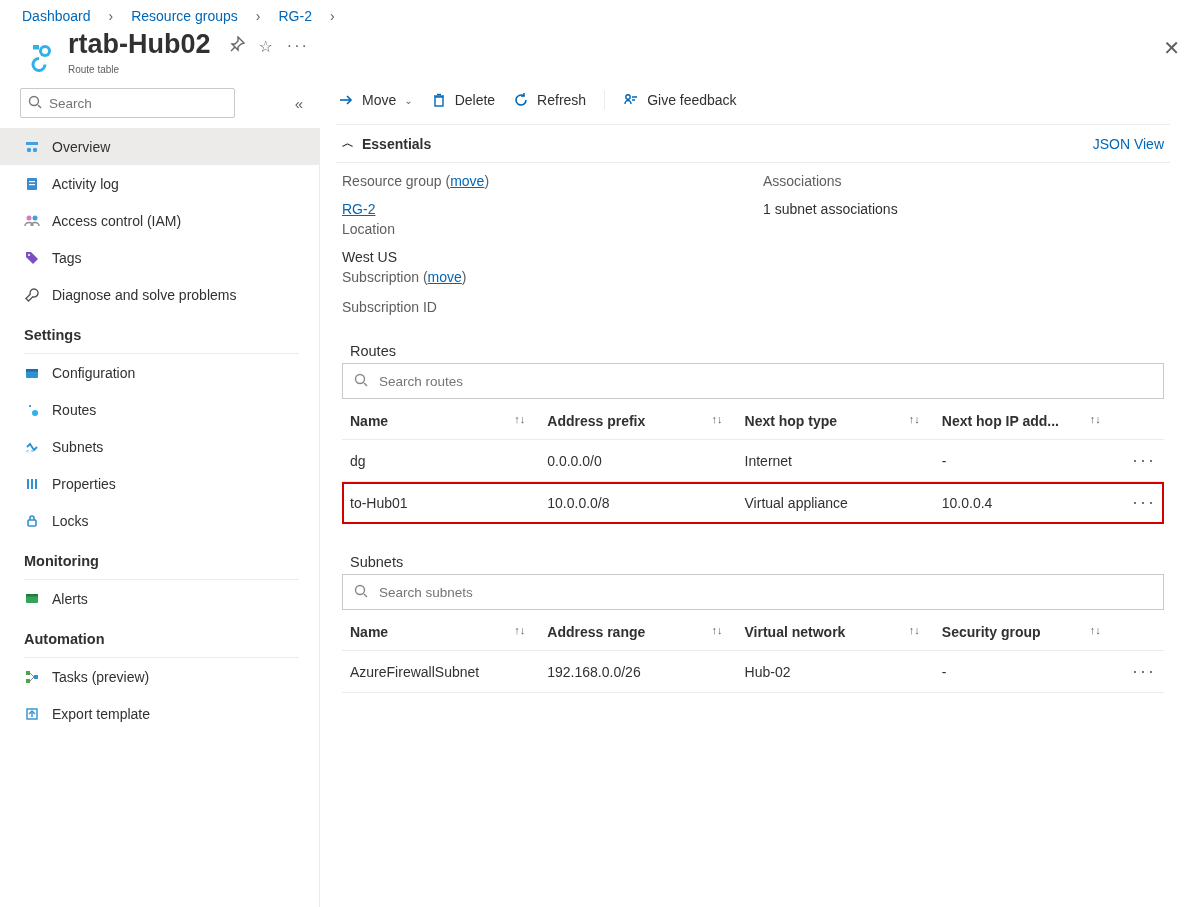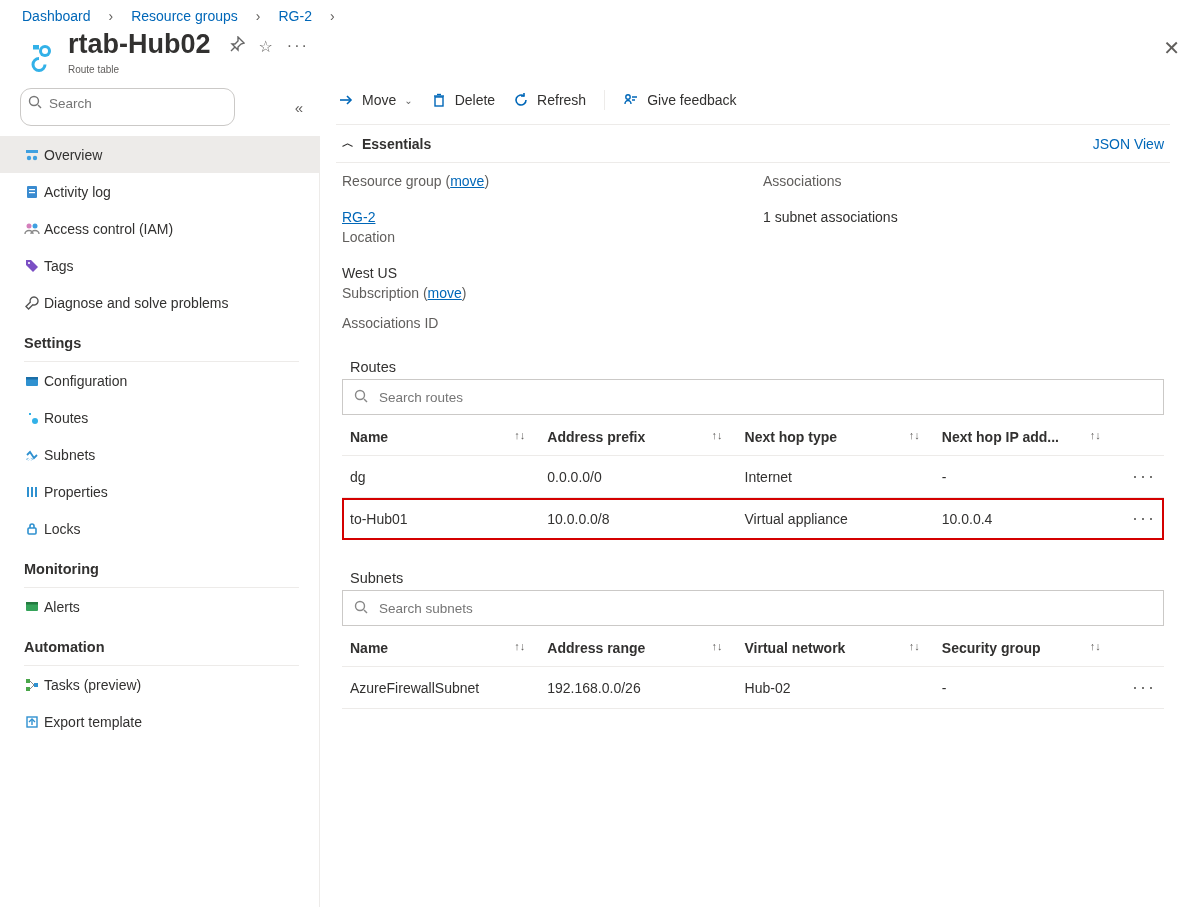--- a/index.html
+++ b/index.html
@@ -20,45 +20,45 @@
 .header .icon-lg{width:38px;height:38px;margin-right:10px;margin-top:8px;display:flex;align-items:center;justify-content:center}
 .header h1{font-size:27px;font-weight:600;margin:0;line-height:1.1}
 .header .sub{font-size:10px;color:var(--muted);margin-top:4px}
 .header .titleblock{display:flex;flex-direction:column}
 .header .actions{display:flex;align-items:center;gap:14px;margin-left:18px;margin-top:6px;color:var(--muted);font-size:16px}
 .header .actions span{cursor:pointer}
 .header .close{margin-left:auto;font-size:20px;color:var(--muted);cursor:pointer;margin-top:6px}
 .body{display:flex;flex:1;overflow:hidden}
 .sidebar{width:320px;border-right:0px solid var(--border);display:flex;flex-direction:column;padding:0 0 0 0}
 .sidebar-top{display:flex;align-items:center;gap:6px;padding:6px 10px 6px 20px}
-.sidebar input.search{flex:1;height:28px;border:1px solid var(--line);border-radius:11px;padding:0 8px 8px 28px;font-size:13.5px}
+.sidebar input.search{flex:1;height:28px;border:1px solid var(--line);border-radius:2px;padding:0 8px 0 28px;font-size:13.5px}
 .search-wrap{position:relative;flex:1}
 .search-wrap .mag{position:absolute;left:7px;top:6px;pointer-events:none}
 .collapse{font-size:15px;color:var(--muted);cursor:pointer;width:22px;text-align:center}
 .sidebar-list{overflow:auto;flex:1;margin-top:4px;border-right:1px solid var(--selected)}
 .sidebar-list::-webkit-scrollbar{width:10px}
 .sidebar-list::-webkit-scrollbar-thumb{background:#ccc}
-.side-item{display:flex;align-items:center;gap:4px;padding:10.5px 16px 10.5px 24px;font-size:14px;cursor:pointer}
+.side-item{display:flex;align-items:center;gap:12px;padding:10.5px 16px 10.5px 24px;font-size:14px;cursor:pointer}
 .side-item.selected{background:var(--selected)}
 .side-item .ic{width:16px;height:16px;display:flex;align-items:center;justify-content:center}
 .side-group{padding:14px 16px 6px 24px;font-size:14.5px;font-weight:600}
 .side-sep{border-top:1px solid var(--border);margin:4px 20px 0 24px}
 .main{flex:1;display:flex;flex-direction:column;overflow:auto}
 .toolbar{display:flex;align-items:center;gap:18px;padding:8px 18px 10px 18px;border-bottom:0 solid var(--border)}
 .tool{display:flex;align-items:center;gap:8px;color:var(--text);cursor:pointer;font-size:14px}
 .tool .ic{color:var(--azure-blue);display:flex}
 .tool-sep{width:1px;height:20px;background:var(--border)}
 .content{padding:4px 30px 20px 16px}
 .essentials-bar{display:flex;align-items:center;border-top:1px solid var(--border);border-bottom:1px solid var(--border);padding:10px 6px}
 .essentials-bar .ess-title{display:flex;align-items:center;gap:8px;font-weight:600}
 .essentials-bar .json{margin-left:auto;color:var(--azure-blue);cursor:pointer;font-size:14px}
 .essentials-grid{display:grid;grid-template-columns:1fr 1fr;gap:4px 20px;padding:10px 6px 6px 6px;font-size:14px}
 .ess-label{color:var(--muted)}
 .ess-link{color:var(--azure-blue);text-decoration:underline;cursor:pointer}
-.essentials-grid .cell{display:flex;flex-direction:column;gap:20px}
+.essentials-grid .cell{display:flex;flex-direction:column;gap:12px}
 .tags-row{padding:14px 6px 4px 6px;font-size:14px}
 .sec-title{font-size:14.5px;margin-top:22px;margin-bottom:4px;padding-left:14px}
 .search-box{border:1px solid var(--line);border-radius:0;display:flex;align-items:center;height:34px;margin:2px 6px 0 6px;padding:0 10px;color:var(--muted);font-size:13.5px}
 .search-box input{border:none;outline:none;flex:1;font-size:13.5px;margin-left:8px}
 table.dt{width:calc(100% - 12px);margin:4px 6px 0 6px;border-collapse:collapse;font-size:14px}
 table.dt th{text-align:left;font-weight:700;padding:10px 8px;border-bottom:1px solid var(--border)}
 table.dt th .sort{float:right;color:var(--muted);font-size:11px;margin-right:6px}
 table.dt td{padding:10px 8px;border-bottom:1px solid var(--border)}
 .more{color:var(--muted);cursor:pointer;text-align:right;font-size:18px;letter-spacing:2px;padding-right:10px}
 .svg-ic{width:16px;height:16px}
@@ -312,21 +312,21 @@
           <div class="cell">
             <div class="ess-label">Location</div>
             <div>West US</div>
           </div>
           <div class="cell"></div>
           <div class="cell">
             <div><span class="ess-label">Subscription (</span><span class="ess-link">move</span><span class="ess-label">)</span></div>
           </div>
           <div class="cell"></div>
           <div class="cell" style="margin-top:10px">
-            <div class="ess-label">Associations ID</div>
+            <div class="ess-label">Subscription ID</div>
           </div>
           <div class="cell"></div>
         </div>
 
 
         <div class="sec-title">Routes</div>
         <div class="search-box">
           <span><svg class="svg-ic" viewBox="0 0 16 16">
                 <circle cx="7" cy="7" r="4.5" fill="none" stroke="#888" stroke-width="1.4"></circle>
                 <line x1="11" y1="11" x2="14" y2="14" stroke="#888" stroke-width="1.4"></line>

